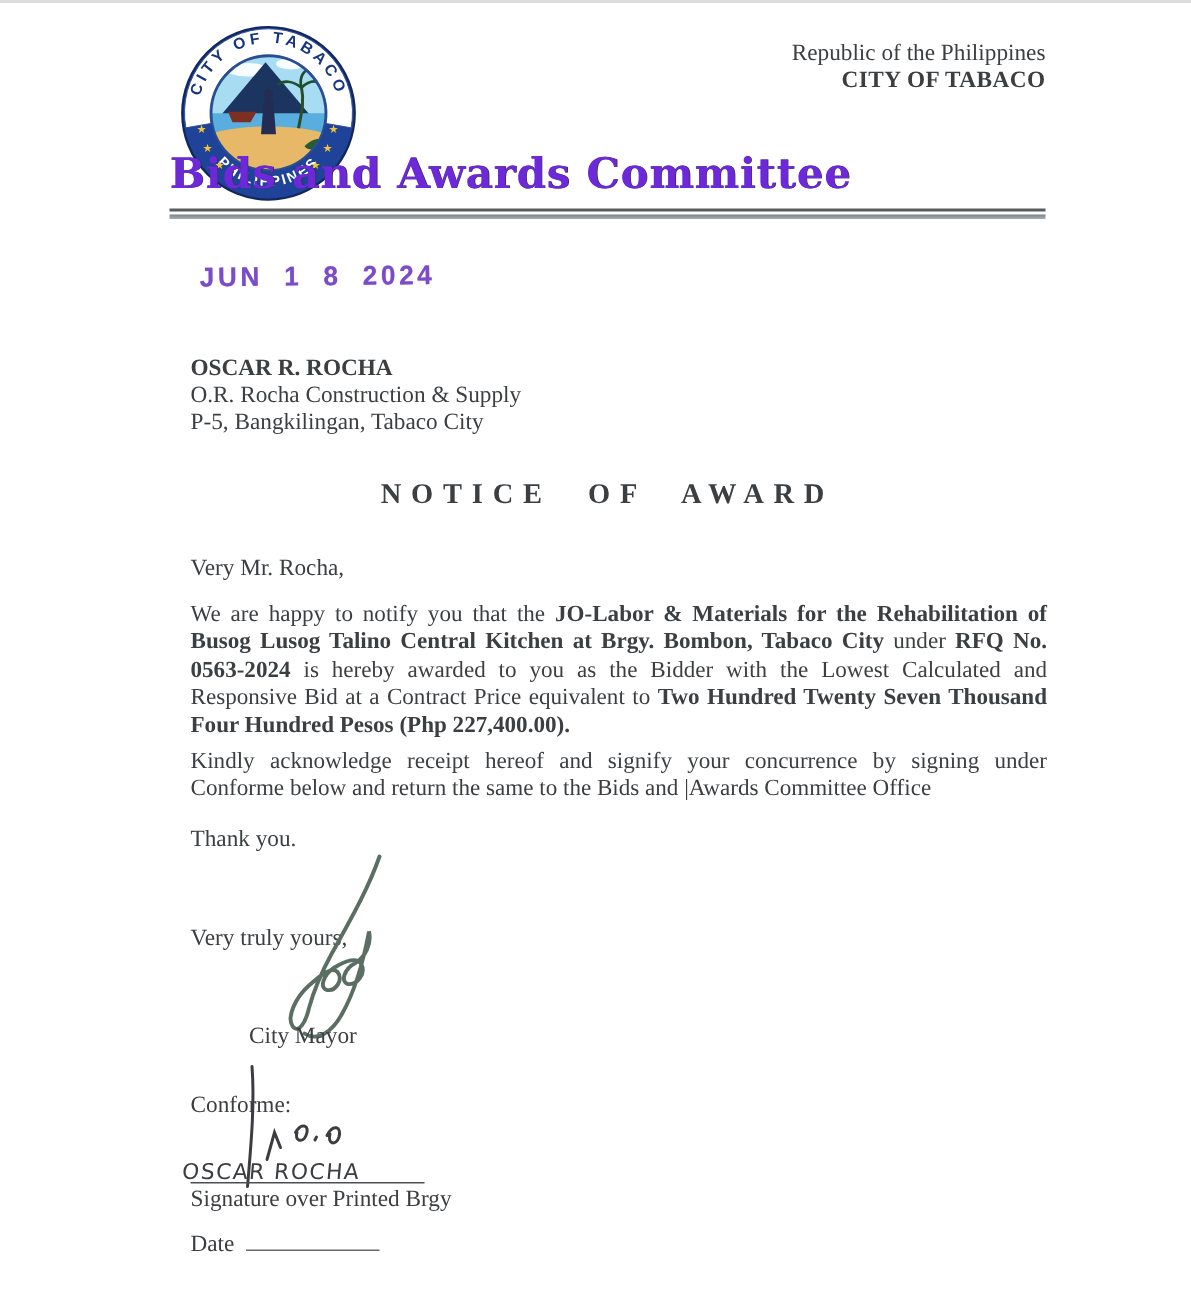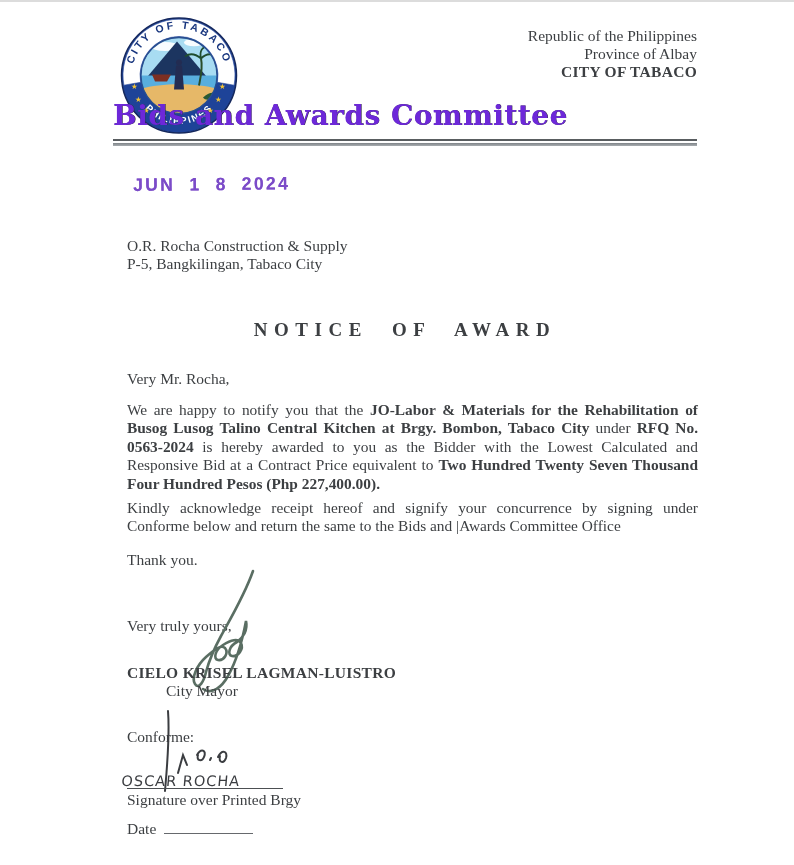--- a/index.html
+++ b/index.html
@@ -90,34 +90,34 @@
         <text x="16" y="86">★</text>
         <text x="24" y="97">★</text>
       <text x="100" y="73">★</text>
         <text x="96" y="86">★</text>
         <text x="88" y="97">★</text>
     </g>
   </svg>
 
   <div class="abs gov-header">
     <div>Republic of the Philippines</div>
-    <div>Province of Albay</div>
     <div class="city">CITY OF TABACO</div>
   </div>
 
   <div class="abs committee">Bids and Awards Committee</div>
 
   <div class="abs rule">
     <div class="r1"></div>
     <div class="r2"></div>
   </div>
 
   <div class="abs stamp">JUN 1 8 2024</div>
 
   <div class="abs recipient">
+    <div class="name">OSCAR R. ROCHA</div>
     <div>O.R. Rocha Construction &amp; Supply</div>
     <div>P-5, Bangkilingan, Tabaco City</div>
   </div>
 
   <div class="abs notice">NOTICE OF AWARD</div>
 
   <div class="abs salutation">Very Mr. Rocha,</div>
   <div class="abs para p1"><span>We are happy to notify you that the </span><span class="b">JO-Labor &amp; Materials for the Rehabilitation of Busog Lusog Talino Central Kitchen at Brgy. Bombon, Tabaco City</span><span> under </span><span class="b">RFQ No. 0563-2024</span><span> is hereby awarded to you as the Bidder with the Lowest Calculated and Responsive Bid at a Contract Price equivalent to </span><span class="b">Two Hundred Twenty Seven Thousand Four Hundred Pesos (Php 227,400.00).</span></div>
   <div class="abs para p2">Kindly acknowledge receipt hereof and signify your concurrence by signing under Conforme below and return the same to the Bids and |Awards Committee Office</div>
   <div class="abs thanks">Thank you.</div>
@@ -125,21 +125,20 @@
   <div class="abs valediction">Very truly yours,</div>
 
   <svg class="abs mayor-sig" viewBox="0 0 96 132">
     <path d="M 71 5 C 63 28, 50 50, 39 70 C 33 81, 27 95, 24 106
              C 22 115, 17 124, 13 118 C 9 112, 15 99, 24 91
              C 32 84, 39 78, 43 82 C 47 87, 42 95, 36 94 C 31 93, 33 84, 41 79
              C 49 74, 56 72, 59 77 C 62 83, 56 91, 50 90 C 45 89, 47 80, 55 76
              C 61 72, 66 64, 64 55 C 61 71, 55 94, 46 110 C 40 121, 30 129, 21 123" fill="none" stroke="#5a6e63" stroke-width="2.6" stroke-linecap="round"></path>
   </svg>
 
-  <div class="abs signer-name">CIELO KRISEL LAGMAN-LUISTRO</div>
   <div class="abs signer-title">City Mayor</div>
 
   <div class="abs conforme-label">Conforme:</div>
 
   <svg class="abs conforme-sig" viewBox="0 0 172 92">
     <g fill="none" stroke="#3b3d41" stroke-width="2" stroke-linecap="round">
       <path d="M 47 4 C 49 30, 46 60, 44 84"></path>
       <path d="M 57 66 L 62 48 L 66 58"></path>
       <path d="M 76 48 C 80 41, 86 43, 83 50 C 81 55, 75 54, 77 48"></path>
       <path d="M 89 53 L 90 51"></path>

